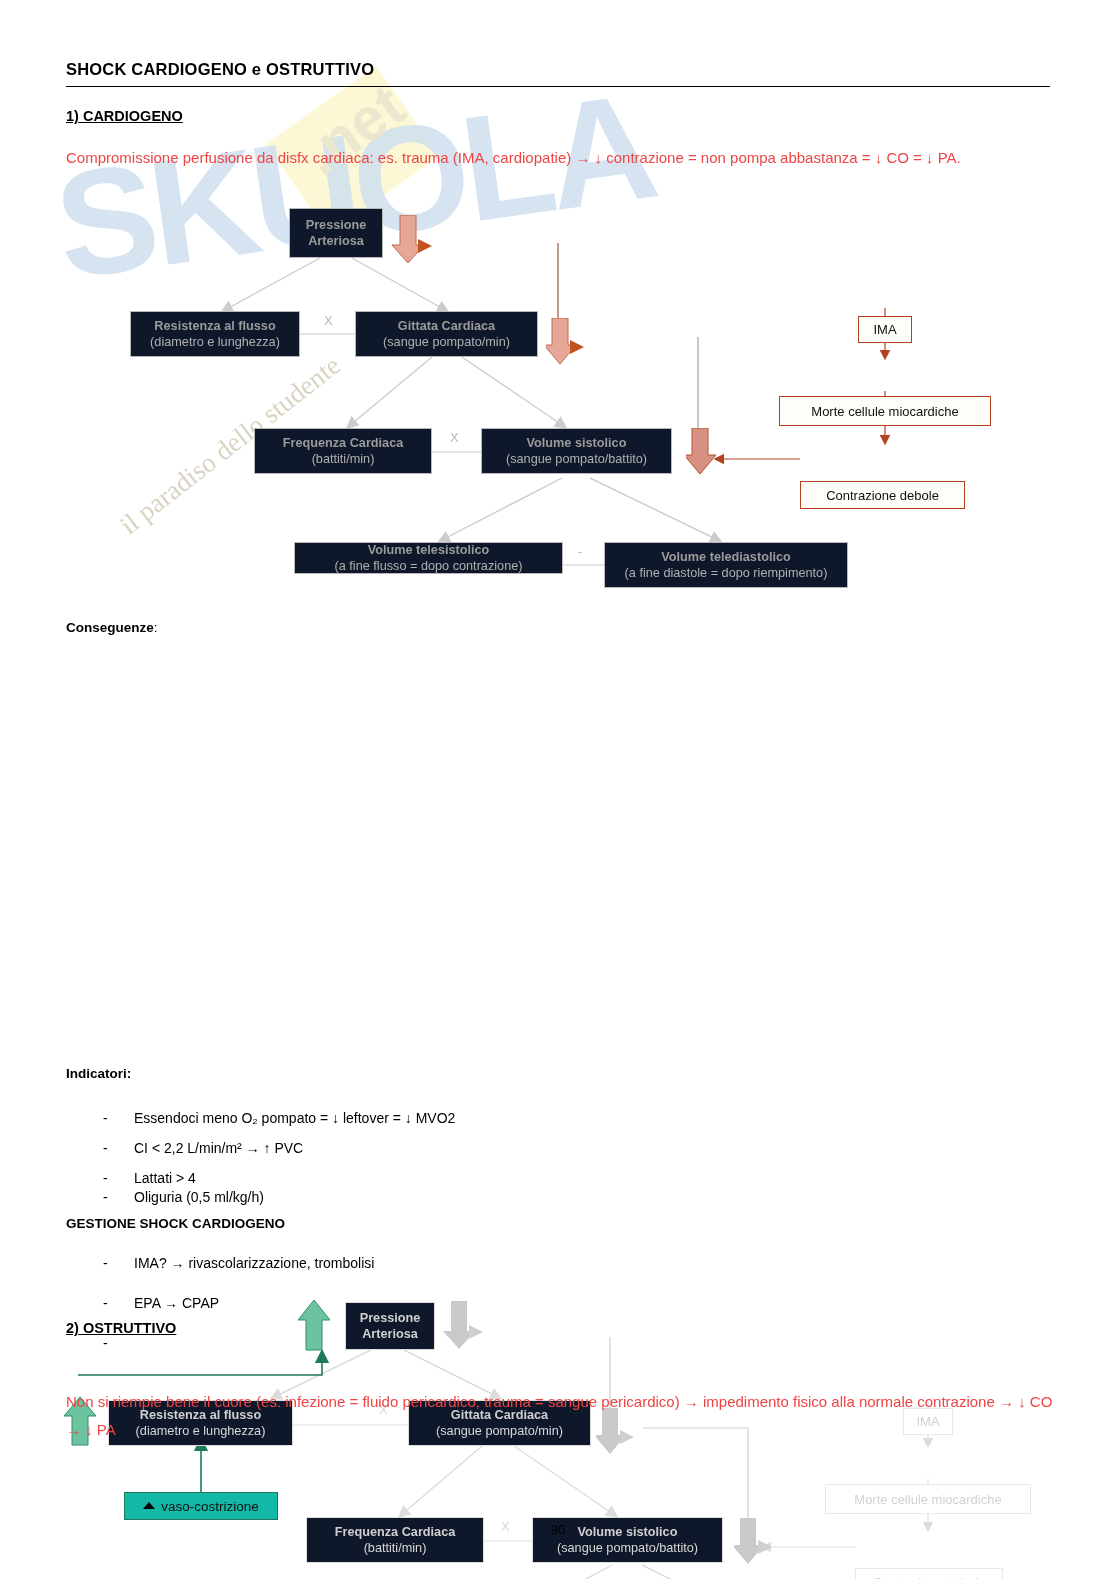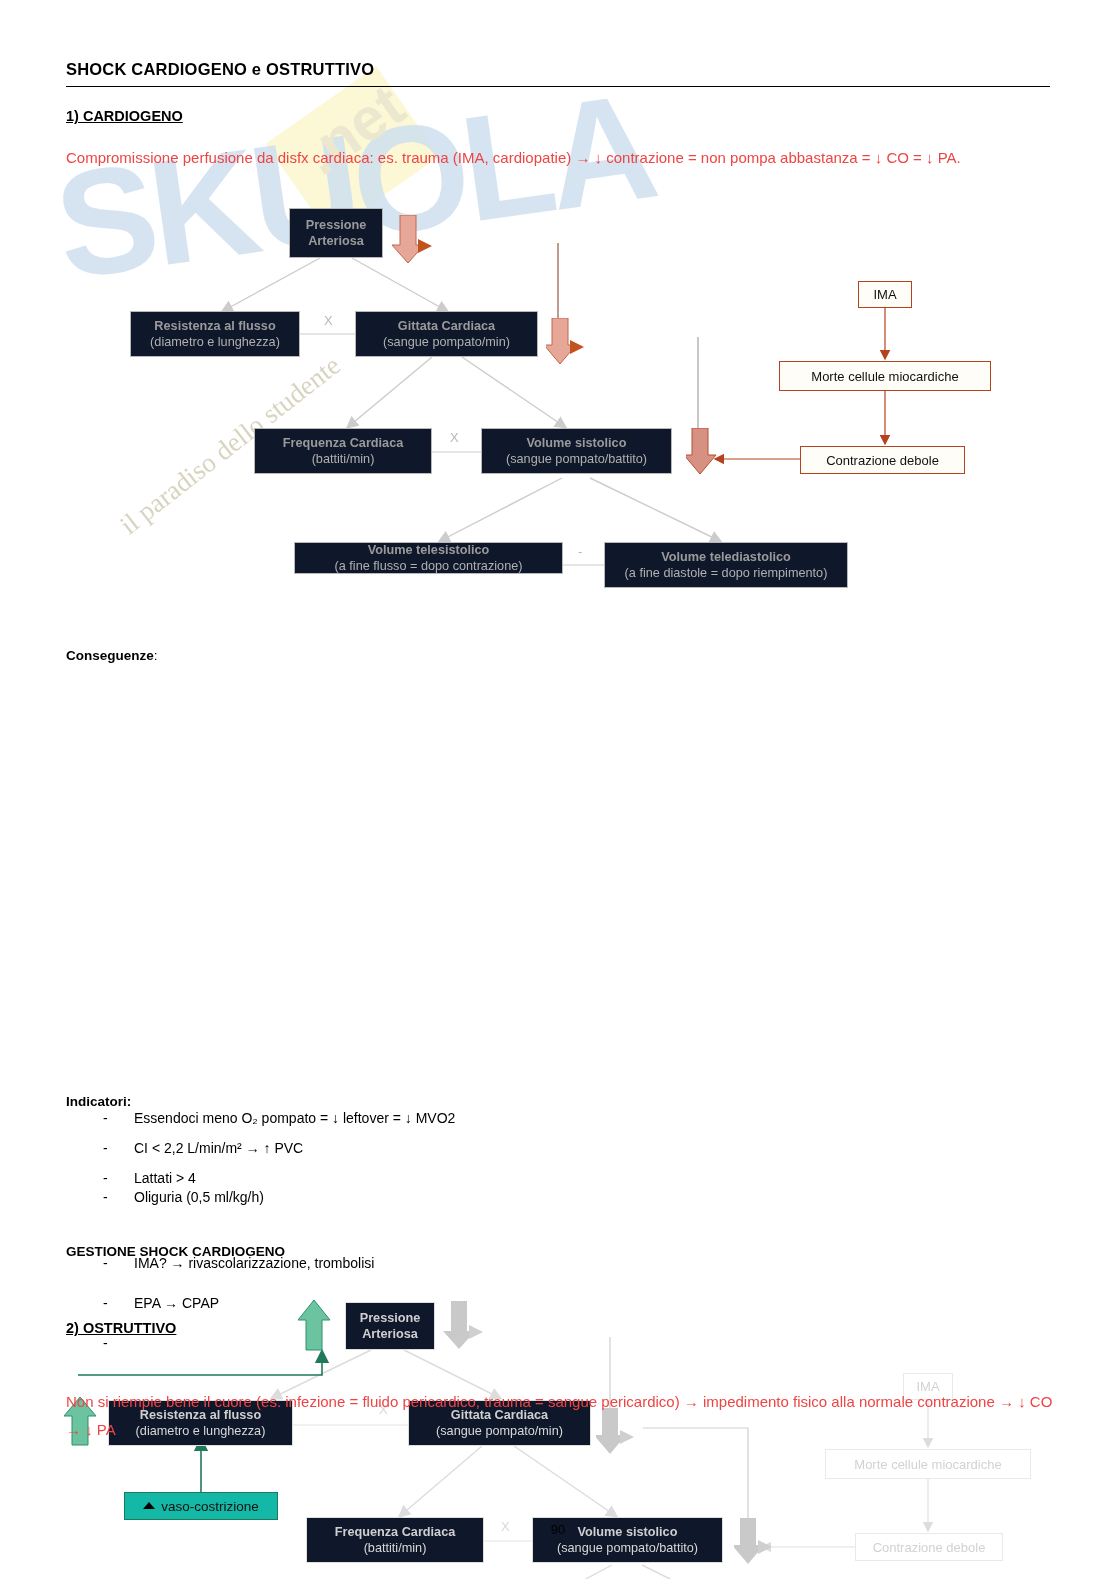--- a/index.html
+++ b/index.html
@@ -59,21 +59,20 @@
     position:absolute; left:66px; top:86px; width:984px;
     border-bottom:1px solid #000; height:0;
   }
   .h2{
     position:absolute; font-size:14.5px; font-weight:bold;
     text-decoration:underline; white-space:nowrap;
   }
   .h3{
     position:absolute; font-size:13.5px; font-weight:bold;
     white-space:nowrap;
-    margin-top:28px;
   }
   .para{
     position:absolute; font-size:15px; line-height:28px;
     color:#ef4444;
   }
   .bullets{ position:absolute; }
   .bullet{
     position:relative; font-size:14px; line-height:19px;
     padding-left:68px; white-space:nowrap;
   }
@@ -102,21 +101,21 @@
 
   .xlabel{
     position:absolute; font-size:13px; color:#b7b7b7;
   }
   .xlabel.faded{ color:#d8d8d8; }
 
   .obox{
     position:absolute; box-sizing:border-box;
     border:1.6px solid #b5421f; background:#fffdf8;
     display:flex; align-items:center; justify-content:center;
-    font-size:13px; color:#111; white-space:nowrap;
+    font-size:13px; color:#111; white-space:nowrap;margin-top:35px;
   }
   .obox.faded{ border-color:#e9e9e9; color:#d2d2d2; background:#fff; }
 
   .gbox{
     position:absolute; box-sizing:border-box;
     border:1.6px solid #1f7a5a; background:#14b8a6;
     display:flex; align-items:center; justify-content:center;
     font-size:13.5px; color:#111; white-space:nowrap;
   }
 

